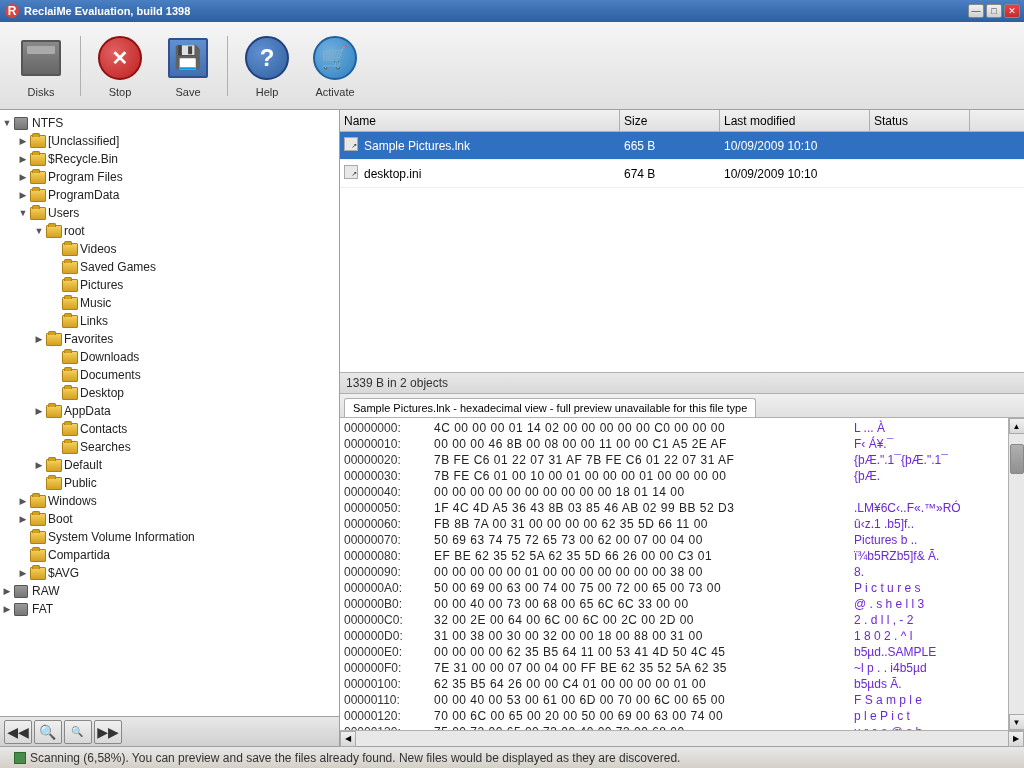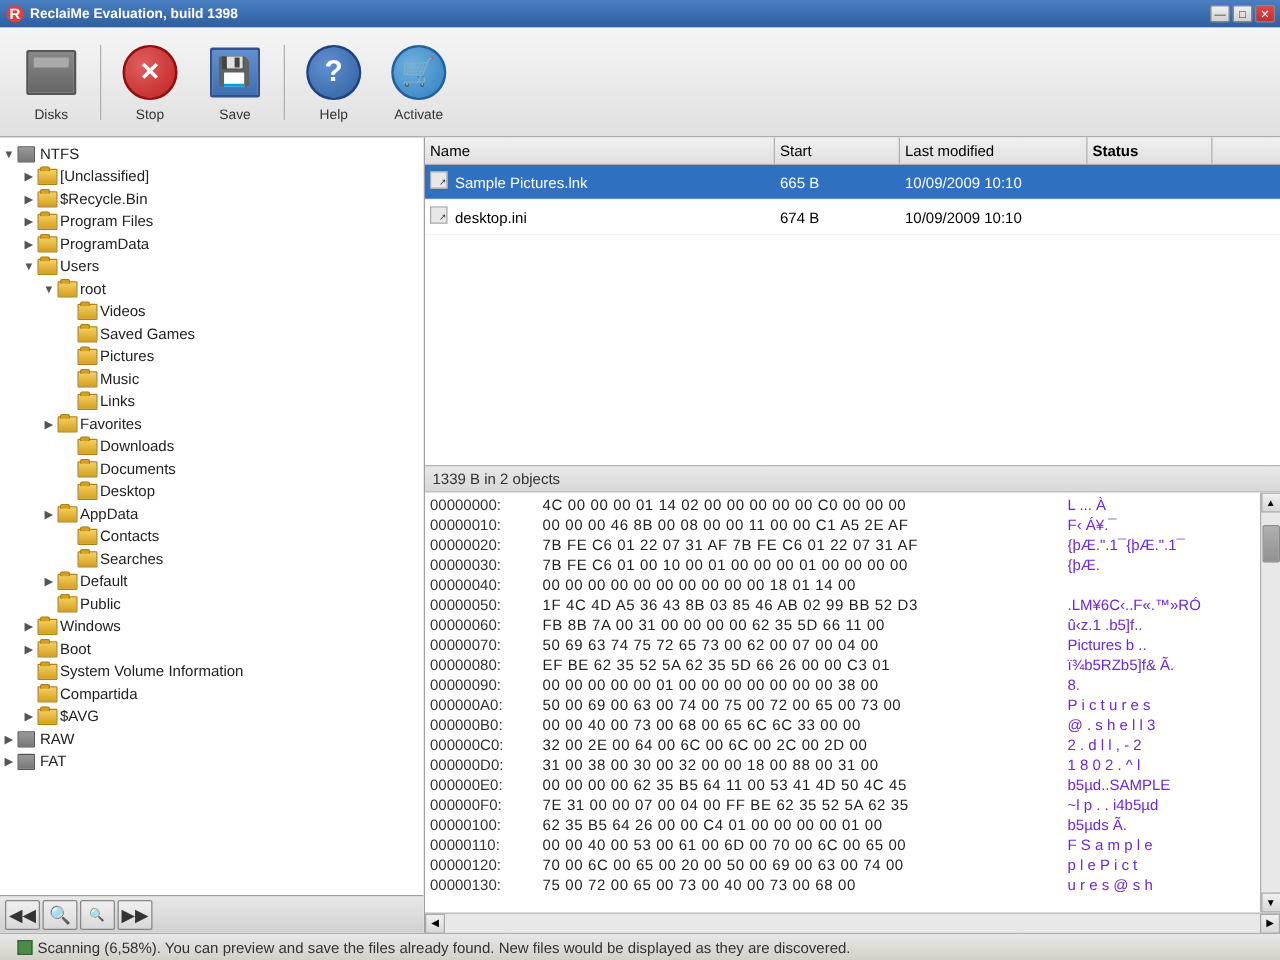--- a/index.html
+++ b/index.html
@@ -196,21 +196,21 @@
       height: 22px;
     }
     .file-col-header {
       padding: 0 4px; border-right: 1px solid #b0b0b0;
       height: 100%; display: flex; align-items: center;
       font-size: 12px; cursor: pointer; user-select: none;
     }
     .col-name { width: 280px; }
     .col-size { width: 100px; }
     .col-modified { width: 150px; }
-    .col-status { width: 100px; font-weight: bold; }
+    .col-status { width: 100px; }
 
     .file-list-body { height: 240px; overflow-y: auto; }
     .file-row {
       display: flex; align-items: center; height: 28px; cursor: pointer;
       border-bottom: 1px solid #f0f0f0;
     }
     .file-row.selected { background: #3070c0; color: white; }
     .file-row.selected .file-cell { color: white; }
     .file-cell { padding: 0 4px; overflow: hidden; white-space: nowrap; font-size: 12px; }
 
@@ -613,21 +613,21 @@
       <div class="nav-btn">🔍</div>
       <div class="nav-btn" style="font-size:10px;">🔍</div>
       <div class="nav-btn">▶▶</div>
     </div>
   </div>
 
   <div class="right-panel">
 
     <div class="file-list-header">
       <div class="file-col-header col-name">Name</div>
-      <div class="file-col-header col-size">Start</div>
+      <div class="file-col-header col-size">Size</div>
       <div class="file-col-header col-modified">Last modified</div>
       <div class="file-col-header col-status">Status</div>
     </div>
 
     <div class="file-list-body" id="file-list-body">
         <div class="file-row selected">
           <div class="file-cell" style="width: 20px;"><div class="lnk-icon"></div></div>
           <div class="file-cell" style="width: 260px;">Sample Pictures.lnk</div>
           <div class="file-cell" style="width: 100px;">665 B</div>
           <div class="file-cell" style="width: 150px;">10/09/2009 10:10</div>
@@ -639,20 +639,23 @@
           <div class="file-cell" style="width: 100px;">674 B</div>
           <div class="file-cell" style="width: 150px;">10/09/2009 10:10</div>
           <div class="file-cell" style="width: 100px;"></div>
         </div>
       </div>
 
     <div class="file-status-bar">
       <span>1339 B in 2 objects</span>
     </div>
 
+    <div class="hex-view-tab">
+      <div class="hex-tab">Sample Pictures.lnk - hexadecimal view - full preview unavailable for this file type</div>
+    </div>
 
     <div class="hex-view-container">
       <div class="hex-content" id="hex-content">
           <div class="hex-row">
             <span class="hex-addr">00000000:</span>
             <span class="hex-bytes">4C 00 00 00 01 14 02 00  00 00 00 00 C0 00 00 00  </span>
             <span class="hex-ascii">L   ...         À   </span>
           </div>
           <div class="hex-row">
             <span class="hex-addr">00000010:</span>

